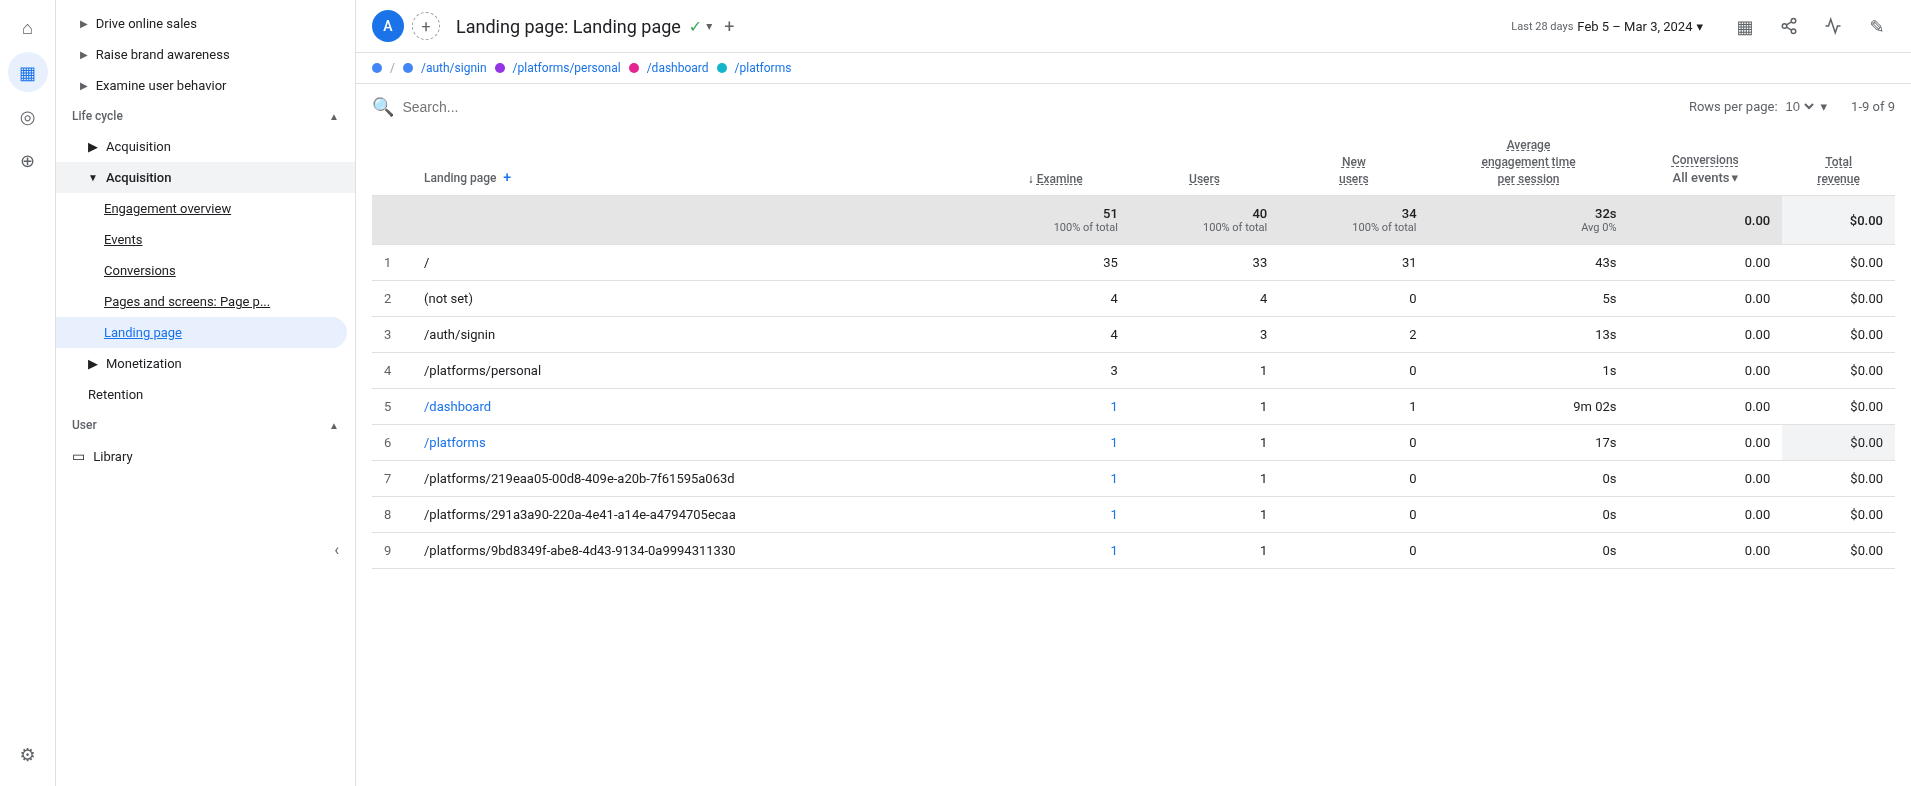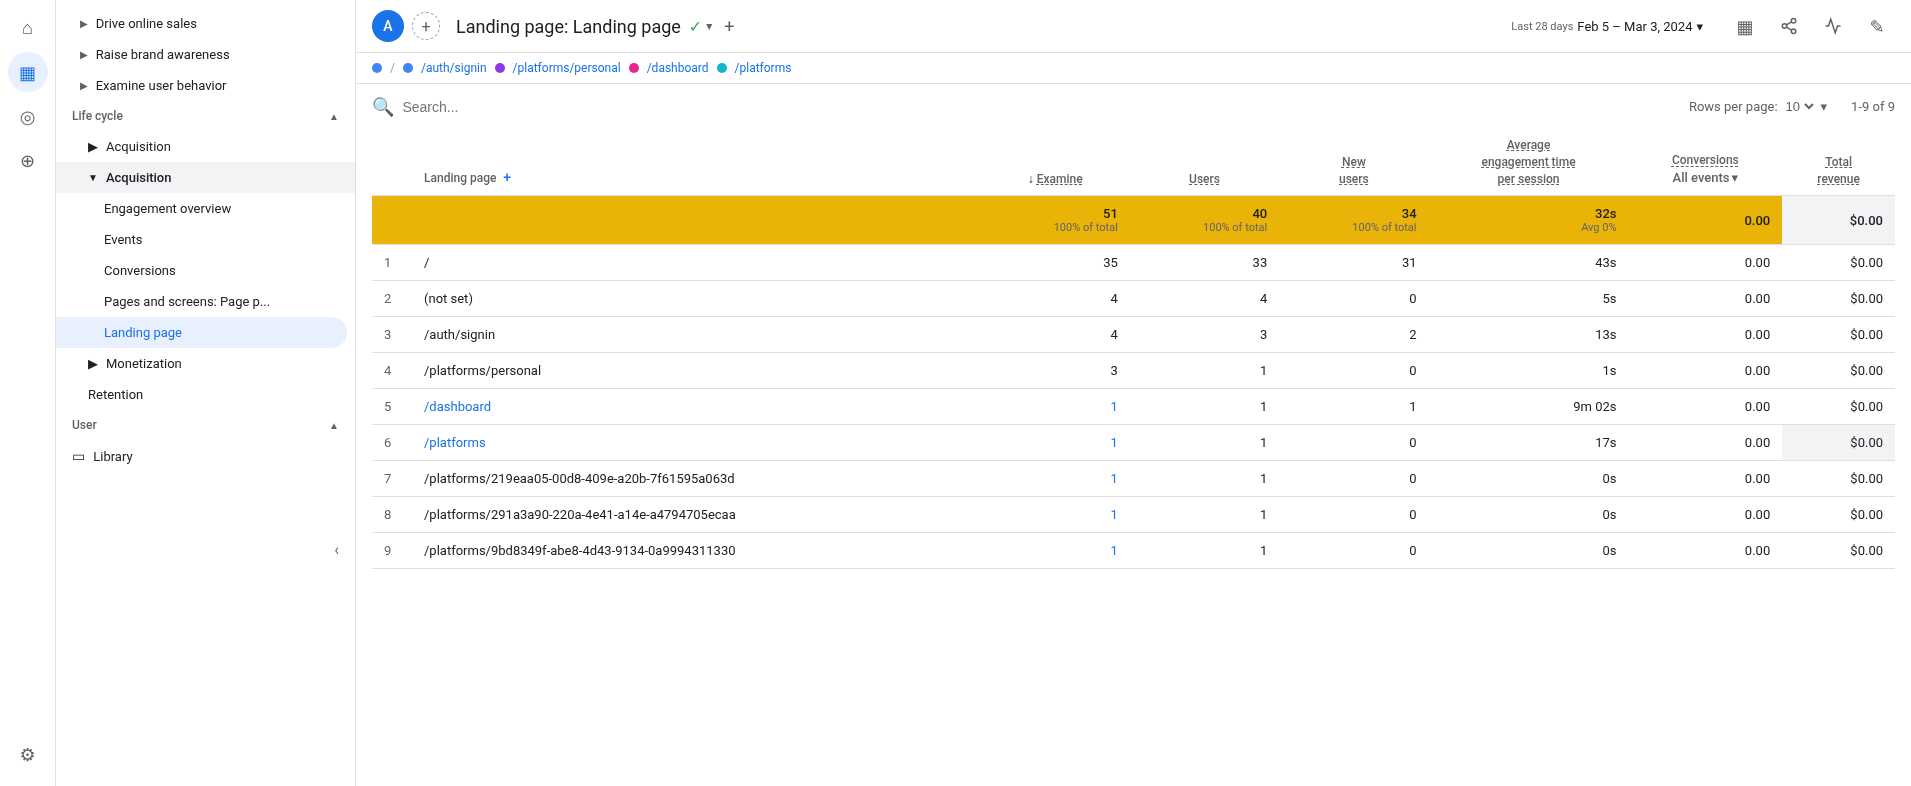--- a/index.html
+++ b/index.html
@@ -15,21 +15,21 @@
     .sidebar { width: 300px; flex-shrink: 0; overflow-y: auto; border-right: 1px solid #e0e0e0; padding: 8px 0; }
     .sidebar-section-item { display: flex; align-items: center; padding: 8px 16px 8px 24px; cursor: pointer; color: #202124; font-size: 13px; gap: 8px; }
     .sidebar-section-item .arrow { font-size: 10px; color: #5f6368; }
 
     .sidebar-group-header { display: flex; align-items: center; justify-content: space-between; padding: 8px 16px; cursor: pointer; }
     .sidebar-group-label { font-size: 12px; color: #5f6368; font-weight: 500; }
     .sidebar-group-toggle { font-size: 10px; color: #5f6368; }
 
     .sidebar-nav-item { display: flex; align-items: center; padding: 8px 16px 8px 32px; cursor: pointer; font-size: 13px; color: #202124; gap: 8px; }
 
-    .sidebar-sub-item { padding: 8px 16px 8px 48px; cursor: pointer; font-size: 13px; color: #202124; }
+    .sidebar-sub-item { padding: 8px 16px 8px 48px; cursor: pointer; font-size: 13px; color: #202124; text-decoration: underline; }
     .sidebar-sub-item.active { background: #e8f0fe; color: #1a73e8; border-radius: 0 24px 24px 0; margin-right: 8px; }
 
     .engagement-parent { display: flex; align-items: center; padding: 8px 16px 8px 32px; cursor: pointer; font-size: 13px; font-weight: 500; color: #202124; gap: 8px; background: #f1f3f4; }
 
     
     .main { flex: 1; display: flex; flex-direction: column; overflow: hidden; }
 
     
     .header { display: flex; align-items: center; padding: 8px 16px; border-bottom: 1px solid #e0e0e0; gap: 8px; }
     .avatar { width: 32px; height: 32px; border-radius: 50%; background: #1a73e8; color: #fff; display: flex; align-items: center; justify-content: center; font-size: 14px; font-weight: 500; }
@@ -64,21 +64,21 @@
 
     
     table { width: 100%; border-collapse: collapse; }
     th { text-align: center; font-size: 12px; color: #5f6368; font-weight: 500; padding: 8px 12px; border-bottom: 1px solid #e0e0e0; vertical-align: bottom; line-height: 1.4; }
     th.left { text-align: left; }
     th .underline { text-decoration: underline; text-decoration-style: dashed; }
     td { text-align: right; font-size: 13px; color: #202124; padding: 10px 12px; border-bottom: 1px solid #e0e0e0; }
     td.left { text-align: left; }
     td.num { color: #202124; }
     td.link { color: #1a73e8; cursor: pointer; }
-    .total-row td { font-weight: 500; background: #eab308; }
+    .total-row td { font-weight: 500; background: #e5e5e5; }
     .total-row td:last-child { background: #f1f3f4; }
     .total-sub { font-size: 11px; color: #5f6368; font-weight: 400; }
     .highlighted-cell { background: #f1f3f4 !important; }
 
     
     .engagement-arrow { font-size: 10px; }
 
     
     .library-item { display: flex; align-items: center; gap: 8px; padding: 8px 16px; cursor: pointer; font-size: 13px; color: #202124; }
 

